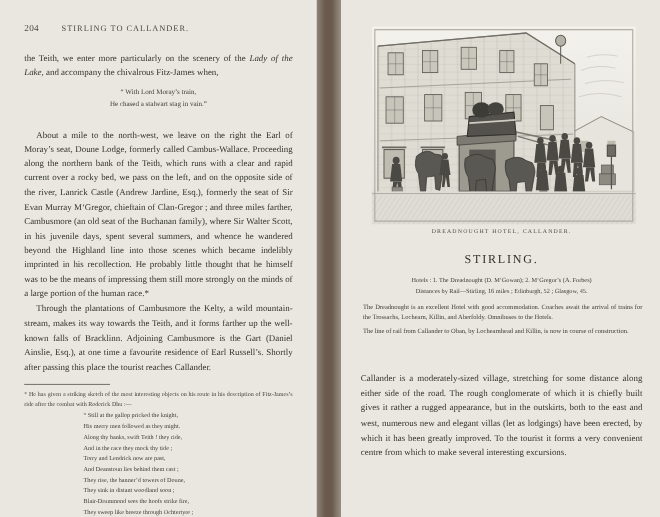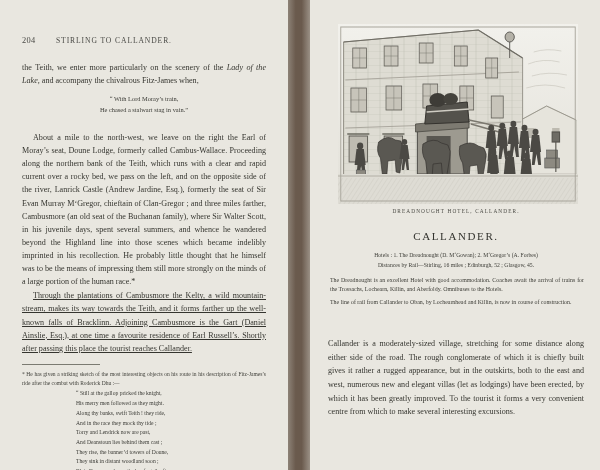--- a/index.html
+++ b/index.html
@@ -15,21 +15,21 @@
     display:flex;
   }
   .page{
     background:#e9e7e0;
     position:relative;
     box-sizing:border-box;
     color:#3a3a38;
   }
   .page.left{
     width:288px;height:470px;
-    padding:36px 22px 10px 22px;
+    padding:21px 22px 10px 22px;
   }
   .gutter{
     width:22px;height:470px;
     background:#7a6a5c;
     background:linear-gradient(90deg,#8d8277 0%,#6a5a4d 35%,#6a5a4d 62%,#9a9085 100%);
   }
   .page.right{
     width:290px;height:470px;
     padding:22px 16px 10px 18px;
   }
@@ -44,21 +44,21 @@
   .runtitle{flex:1;text-align:left;padding-right:30px;}
   p.body{
     margin:16px 0 0 0;
     font-size:8.1px;
     line-height:1.62;
     text-align:justify;
     color:#35352f;
     text-indent:0;
   }
   p.body.ind{text-indent:11px;}
-  p.body + p.body{margin-top:1px;text-decoration:underline;}
+  p.body + p.body{margin-top:1px;}
   .it{font-style:italic;}
   .verse{
     margin:7px 0 9px 0;
     text-align:center;
     font-size:6.4px;
     line-height:1.62;
     color:#3c3c37;
   }
   .verse div{white-space:nowrap;}
   .rule{
@@ -321,21 +321,21 @@
           <path d="M204 64 q20 -6 42 0"></path>
             <path d="M212 28 q14 -4 30 -1"></path>
         </g>
 
         <rect x="3" y="3" width="254" height="174" fill="none" stroke="#a8a59b" stroke-width="1"></rect>
       </svg>
     </div>
 
     <div class="platecap">DREADNOUGHT HOTEL, CALLANDER.</div>
 
-    <h1 class="town">CALLANDER.</h1>
+    <h1 class="town">STIRLING.</h1>
 
     <div class="meta">Hotels : 1. The Dreadnought (D. M‘Gowan); 2. M‘Gregor’s (A. Forbes)</div>
     <div class="meta">Distances by Rail—Stirling, 16 miles ; Edinburgh, 52 ; Glasgow, 45.</div>
 
     <p class="note">The Dreadnought is an excellent Hotel with good accommodation. Coaches await the arrival of trains for the Trossachs, Lochearn, Killin, and Aberfoldy. Omnibuses to the Hotels.</p>
     <p class="note two">The line of rail from Callander to Oban, by Lochearnhead and Killin, is now in course of construction.</p>
 
     <p class="rbody">Callander is a moderately-sized village, stretching for some distance along either side of the road. The rough conglomerate of which it is chiefly built gives it rather a rugged appearance, but in the outskirts, both to the east and west, numerous new and elegant villas (let as lodgings) have been erected, by which it has been greatly improved. To the tourist it forms a very convenient centre from which to make several interesting excursions.</p>
 
   </div>

